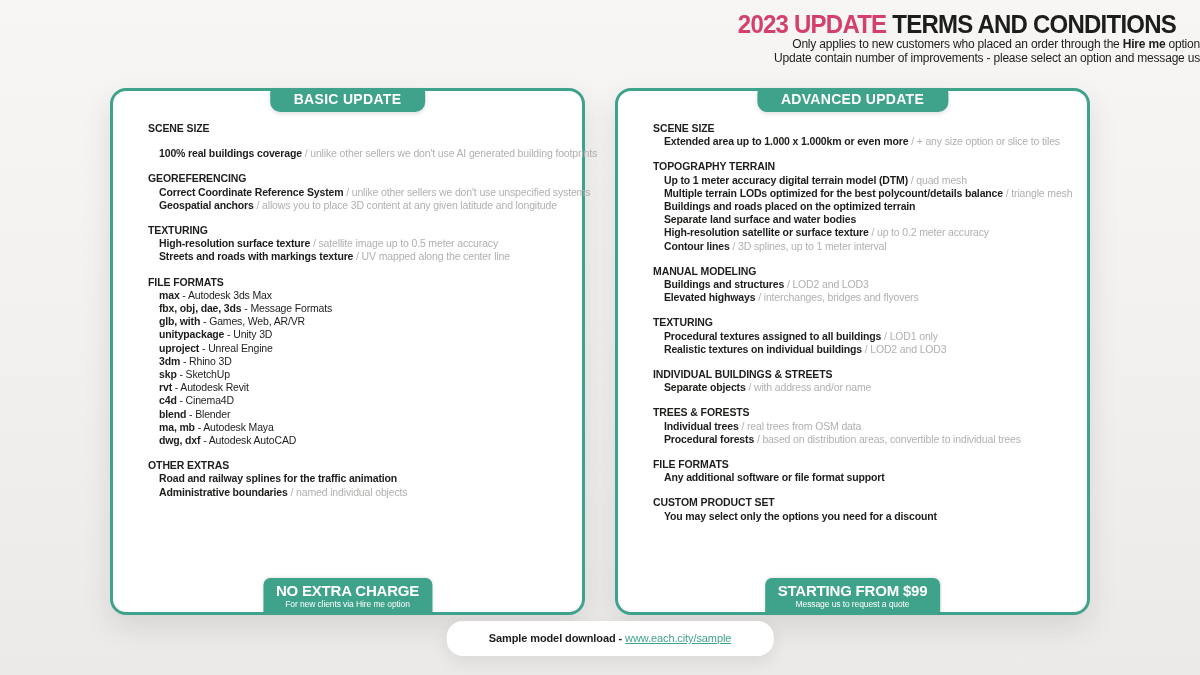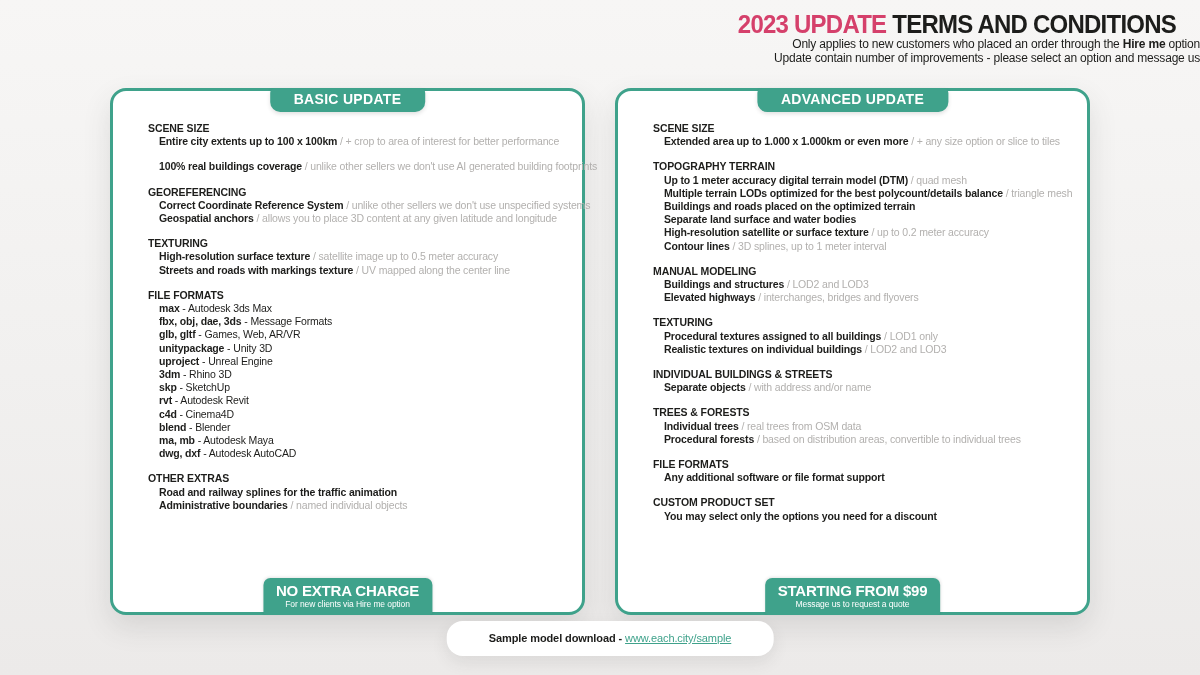--- a/index.html
+++ b/index.html
@@ -126,25 +126,20 @@
     <p class="subtitle"><span>Only applies to new customers who placed an order through the </span><b>Hire me</b><span> option</span></p>
     <p class="subtitle">Update contain number of improvements - please select an option and message us</p>
   </header>
 
   <main class="panels" id="panels">
   <section class="panel">
     <div class="badge-top">BASIC UPDATE</div>
     <div class="panel-body">
   <div class="section">
     <h3 class="sec-heading">SCENE SIZE</h3>
-    <ul class="sec-items">
-  <li class="item">
-    <span class="item-main">Entire city extents up to 100 x 100km</span>
-  <span class="item-note"> / + crop to area of interest for better performance</span></li>
-</ul>
   </div>
 
   <div class="section">
     <ul class="sec-items">
   <li class="item">
     <span class="item-main">100% real buildings coverage</span>
   <span class="item-note"> / unlike other sellers we don't use AI generated building footprints</span></li>
 </ul>
   </div>
 
@@ -179,21 +174,21 @@
     <ul class="sec-items">
   <li class="item">
     <span class="item-main">max</span>
   <span class="item-plain"> - Autodesk 3ds Max</span></li>
 
   <li class="item">
     <span class="item-main">fbx, obj, dae, 3ds</span>
   <span class="item-plain"> - Message Formats</span></li>
 
   <li class="item">
-    <span class="item-main">glb, gltf</span>
+    <span class="item-main">glb, with</span>
   <span class="item-plain"> - Games, Web, AR/VR</span></li>
 
   <li class="item">
     <span class="item-main">unitypackage</span>
   <span class="item-plain"> - Unity 3D</span></li>
 
   <li class="item">
     <span class="item-main">uproject</span>
   <span class="item-plain"> - Unreal Engine</span></li>
 

